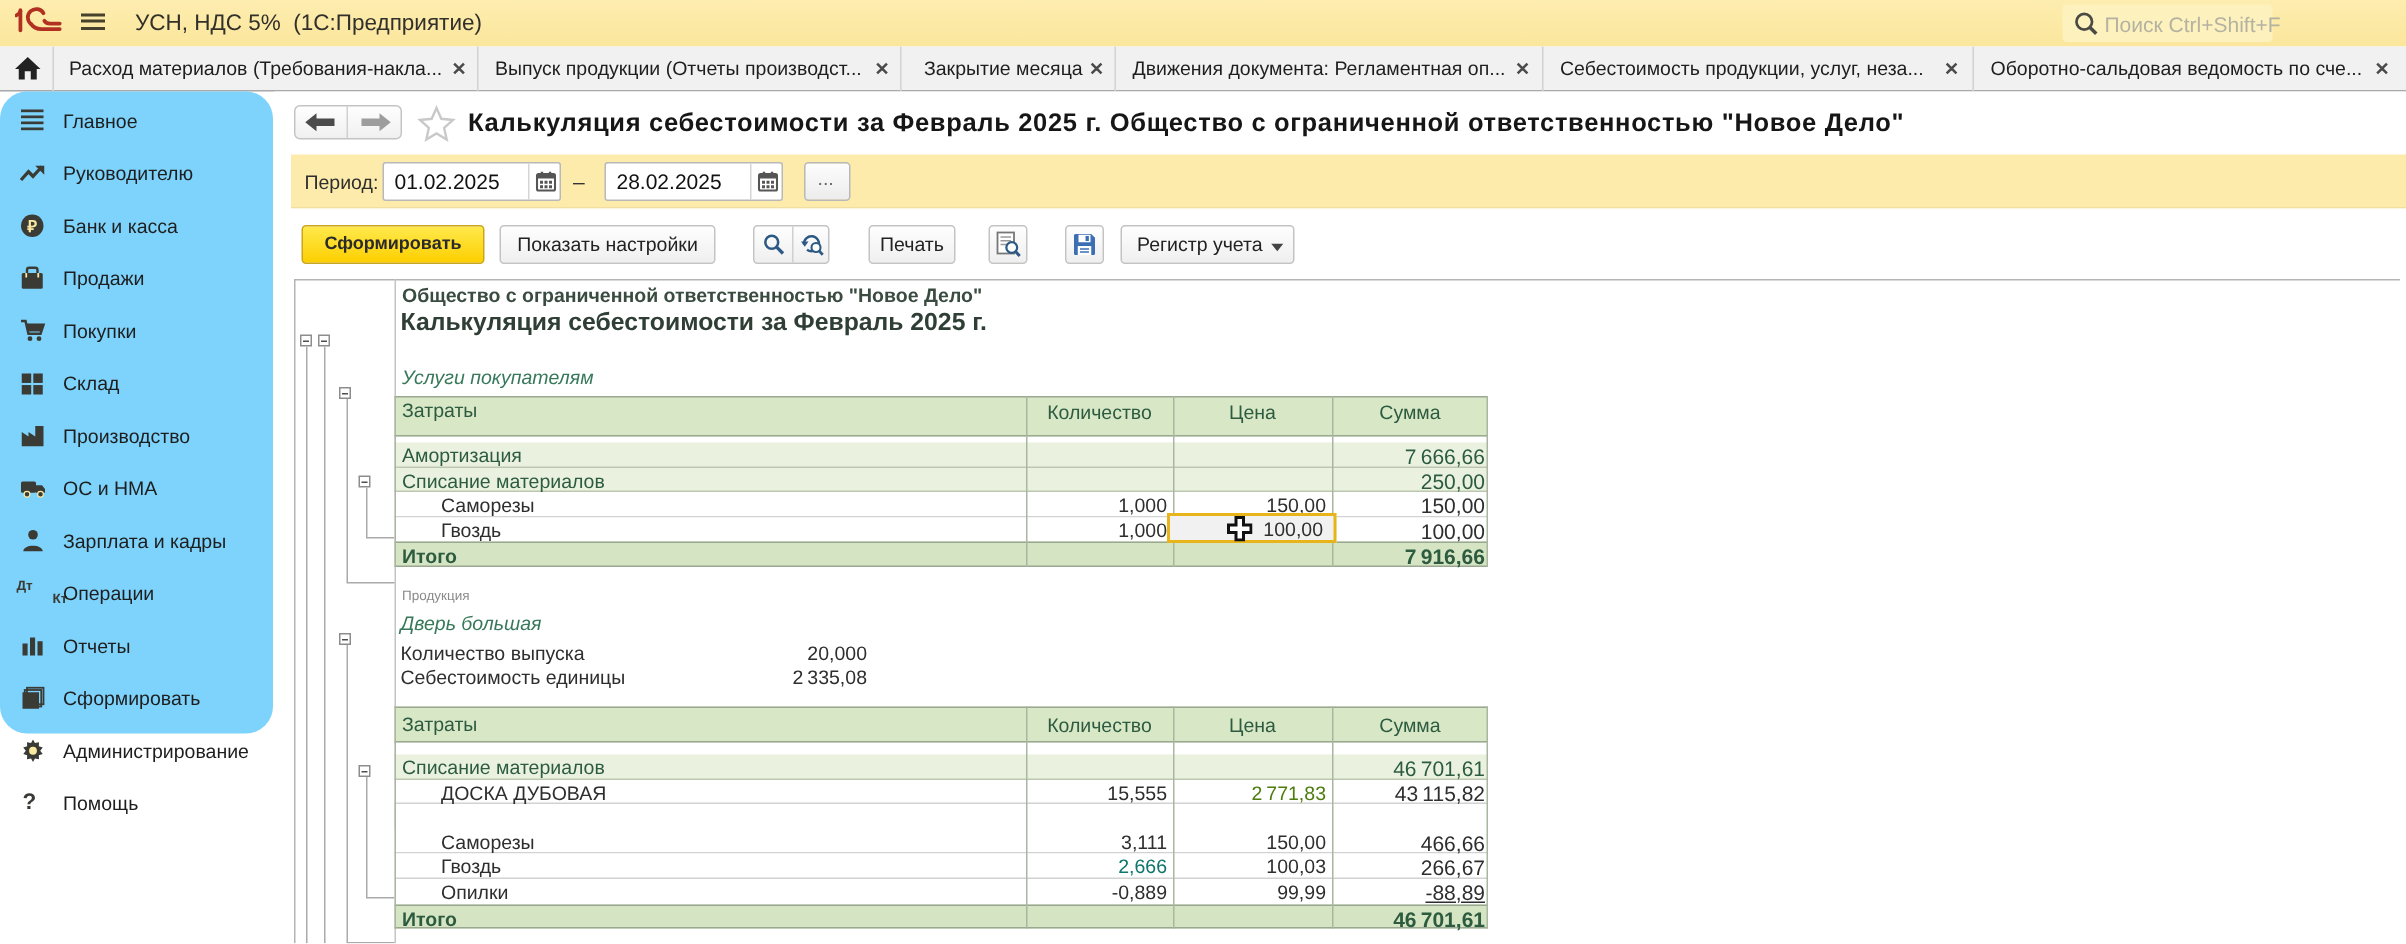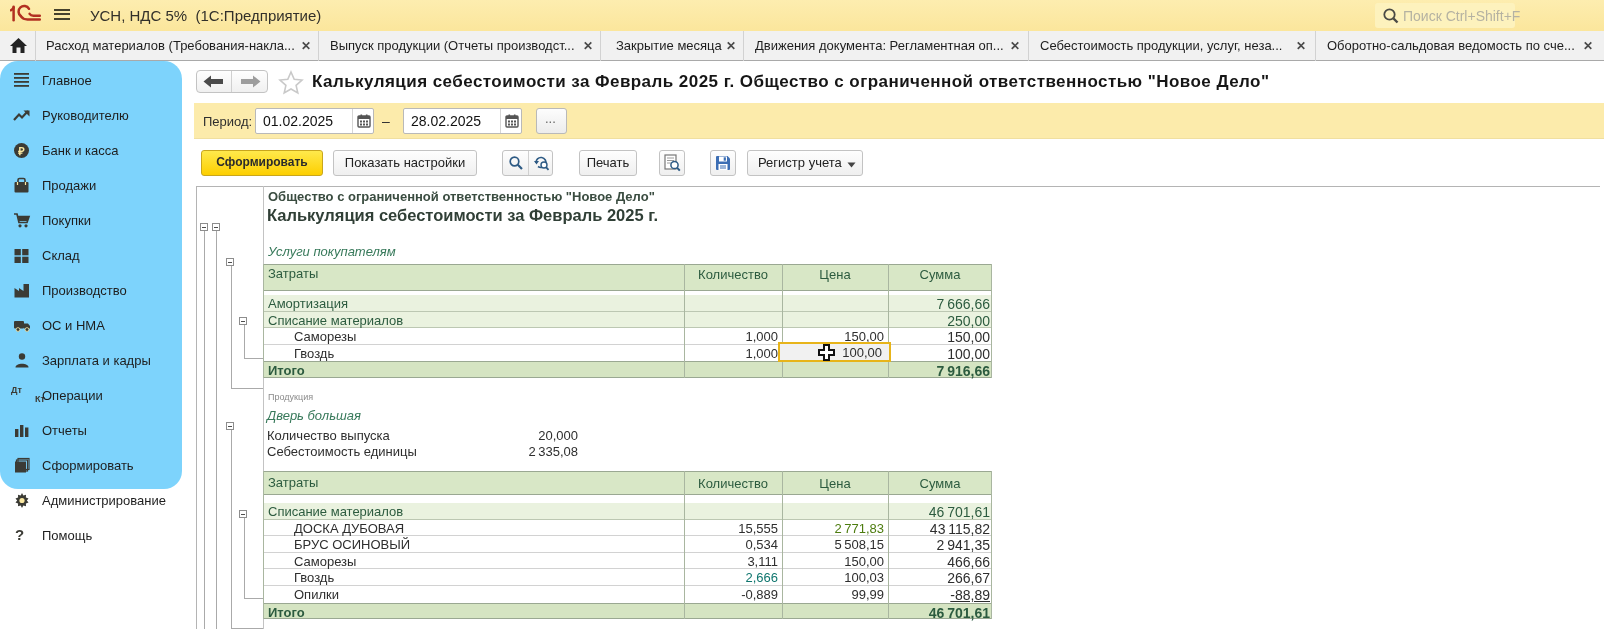--- a/index.html
+++ b/index.html
@@ -370,26 +370,20 @@
       <div class="trow" style="top:32px;height:16.6px;background:#eaf2df;border-bottom:1px solid #bcc7b2;">
         <div class="cl hdr">Списание материалов</div>
           <div class="cs hdr">46 701,61</div>
       </div>
       <div class="trow" style="top:48.6px;height:16.6px;background:#fff;border-bottom:1px solid #d2d2d2;">
         <div class="cl" style="left:31px;color:#2e2e2e;">ДОСКА ДУБОВАЯ</div>
           <div class="cq" style="color:#2e2e2e;">15,555</div>
           <div class="cp" style="color:#4d7c0f;">2 771,83</div>
           <div class="cs" style="color:#2e2e2e;">43 115,82</div>
       </div>
-      <div class="trow" style="top:65.2px;height:16.6px;background:#fff;border-bottom:1px solid #d2d2d2;">
-        <div class="cl" style="left:31px;color:#2e2e2e;">БРУС ОСИНОВЫЙ</div>
-          <div class="cq" style="color:#2e2e2e;">0,534</div>
-          <div class="cp" style="color:#2e2e2e;">5 508,15</div>
-          <div class="cs" style="color:#2e2e2e;">2 941,35</div>
-      </div>
       <div class="trow" style="top:81.8px;height:16.6px;background:#fff;border-bottom:1px solid #d2d2d2;">
         <div class="cl" style="left:31px;color:#2e2e2e;">Саморезы</div>
           <div class="cq" style="color:#2e2e2e;padding-left:32px;">3,111</div>
           <div class="cp" style="color:#2e2e2e;">150,00</div>
           <div class="cs" style="color:#2e2e2e;">466,66</div>
       </div>
       <div class="trow" style="top:98.4px;height:16.6px;background:#fff;border-bottom:1px solid #d2d2d2;">
         <div class="cl" style="left:31px;color:#2e2e2e;">Гвоздь</div>
           <div class="cq" style="color:#0f766e;padding-left:30px;">2,666</div>
           <div class="cp" style="color:#2e2e2e;">100,03</div>

